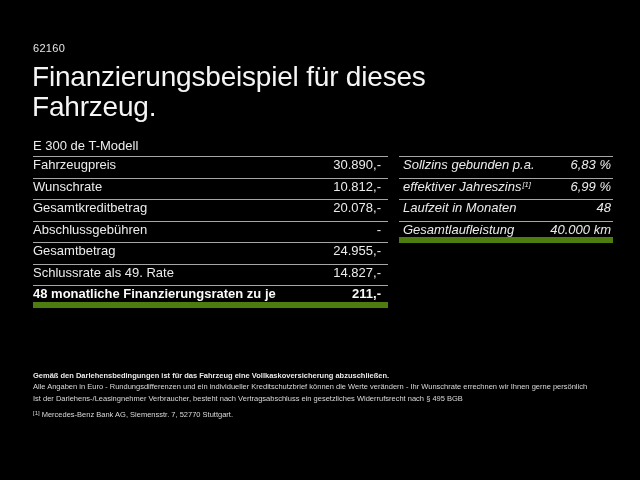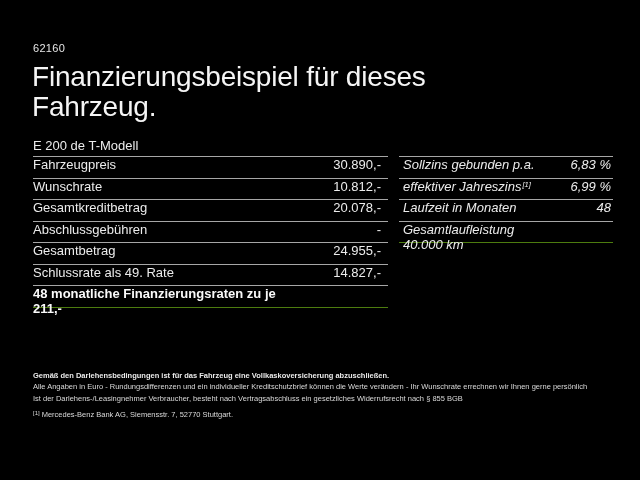--- a/index.html
+++ b/index.html
@@ -65,23 +65,22 @@
     justify-content: space-between;
     align-items: flex-start;
     height: 21.5px;
     border-top: 1px solid #a6a6a6;
     font-size: 13px;
     color: #ececec;
     box-sizing: border-box;
   }
   .table-left .row:last-child,
   .table-right .row:last-child {
-    border-bottom: 1px solid #4d7c0f;
+    border-bottom: 6px solid #4d7c0f;
     height: 22.5px;
-    flex-direction: column;
   }
   .table-left .val { padding-right: 7px; white-space: nowrap; }
   .table-right .row { padding-left: 4px; font-style: italic; }
   .table-right .val { padding-right: 2px; white-space: nowrap; }
   .lbl { white-space: nowrap; }
   .row.total { font-weight: 700; color: #fafafa; }
   .sup {
     font-size: 7.5px;
     vertical-align: 4px;
     margin-left: 1px;
@@ -120,21 +119,21 @@
 </style>
 </head>
 <body>
 
 <div class="canvas">
 
   <div class="stock">62160</div>
 
   <h1 class="title"><span>Finanzierungsbeispiel für dieses</span><br><span>Fahrzeug.</span></h1>
 
-  <div class="model">E 200 de T-Modell</div>
+  <div class="model">E 300 de T-Modell</div>
 
   <div class="table-left">
     <div class="row">
       <span class="lbl">Fahrzeugpreis</span>
       <span class="val">30.890,-</span>
     </div>
     <div class="row">
       <span class="lbl">Wunschrate</span>
       <span class="val">10.812,-</span>
     </div>
@@ -175,17 +174,17 @@
     </div>
     <div class="row">
       <span class="lbl">Gesamtlaufleistung</span>
       <span class="val">40.000 km</span>
     </div>
   </div>
 
   <div class="footer">
     <div class="f-bold">Gemäß den Darlehensbedingungen ist für das Fahrzeug eine Vollkaskoversicherung abzuschließen.</div>
     <div class="f-line">Alle Angaben in Euro - Rundungsdifferenzen und ein individueller Kreditschutzbrief können die Werte verändern - Ihr Wunschrate errechnen wir Ihnen gerne persönlich</div>
-    <div class="f-line">Ist der Darlehens-/Leasingnehmer Verbraucher, besteht nach Vertragsabschluss ein gesetzliches Widerrufsrecht nach § 855 BGB</div>
+    <div class="f-line">Ist der Darlehens-/Leasingnehmer Verbraucher, besteht nach Vertragsabschluss ein gesetzliches Widerrufsrecht nach § 495 BGB</div>
     <div class="f-note"><span class="fn-marker">[1]</span><span>Mercedes-Benz Bank AG, Siemensstr. 7, 52770 Stuttgart.</span></div>
   </div>
 
 </div>
 
 </body></html>

